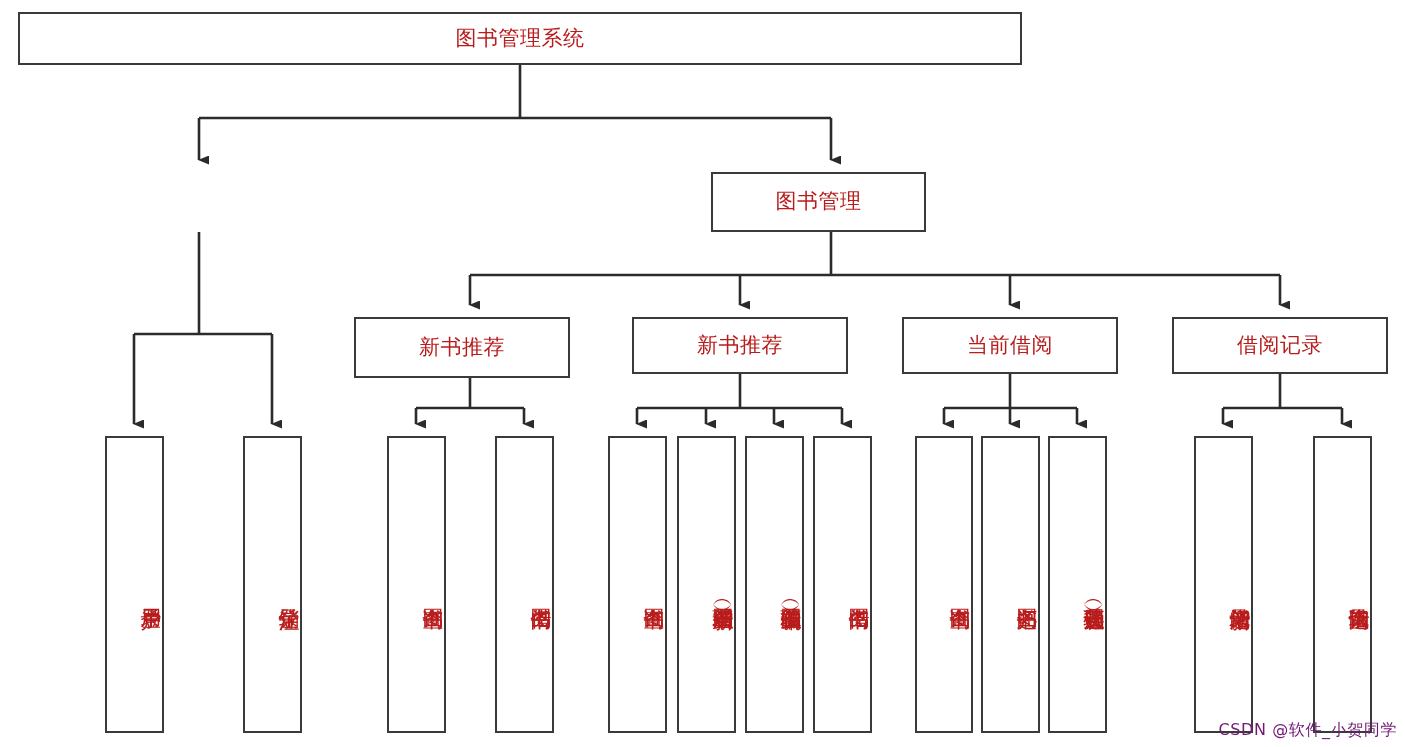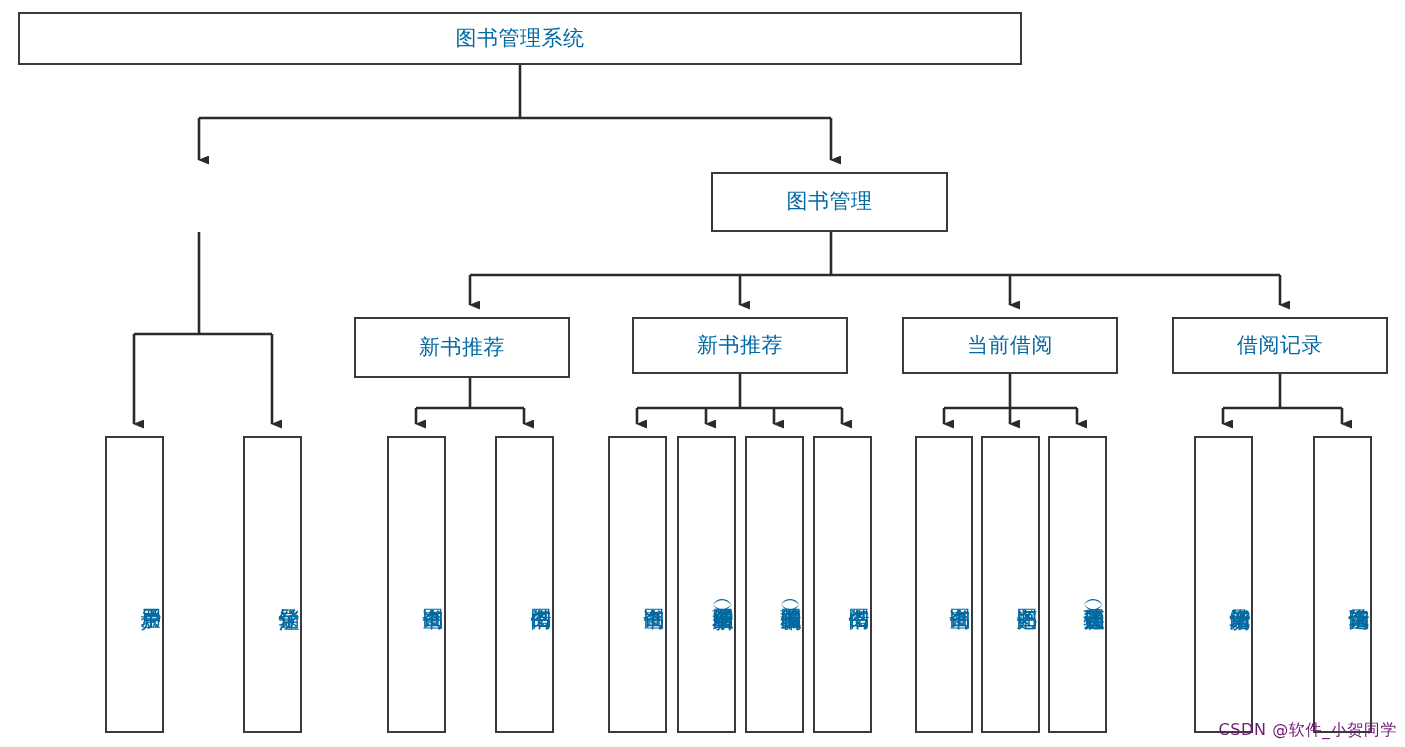--- a/index.html
+++ b/index.html
@@ -26,21 +26,21 @@
     height: 747px;
   }
   .node {
     position: absolute;
     box-sizing: border-box;
     background: #ffffff;
     border: 2px solid #3a3a3a;
     display: flex;
     align-items: center;
     justify-content: center;
-    color: #0369a1;
+    color: #b91c1c;
   }
   .node-h {
     font-size: 21px;
     letter-spacing: 0.5px;
     line-height: 1.2;
   }
   .node-v {
     font-size: 21px;
     line-height: 1.08;
     letter-spacing: 0px;
@@ -121,21 +121,21 @@
       <path d="M1223,408 L1342,408"></path>
       <path d="M1223,408 L1223,424" marker-end="url(#arrowhead)"></path>
       <path d="M1342,408 L1342,424" marker-end="url(#arrowhead)"></path>
     </g>
   </svg>
 
   <div class="node node-h" style="left:18px; top:12px; width:1004px; height:53px;">
     <span>图书管理系统</span>
   </div>
 
-  <div class="node node-h" style="left:711px; top:172px; width:237px; height:60px;">
+  <div class="node node-h" style="left:711px; top:172px; width:215px; height:60px;">
     <span>图书管理</span>
   </div>
 
   <div class="node node-h" style="left:354px; top:317px; width:216px; height:61px;">
     <span>新书推荐</span>
   </div>
   <div class="node node-h" style="left:632px; top:317px; width:216px; height:57px;">
     <span>新书推荐</span>
   </div>
   <div class="node node-h" style="left:1172px; top:317px; width:216px; height:57px;">

